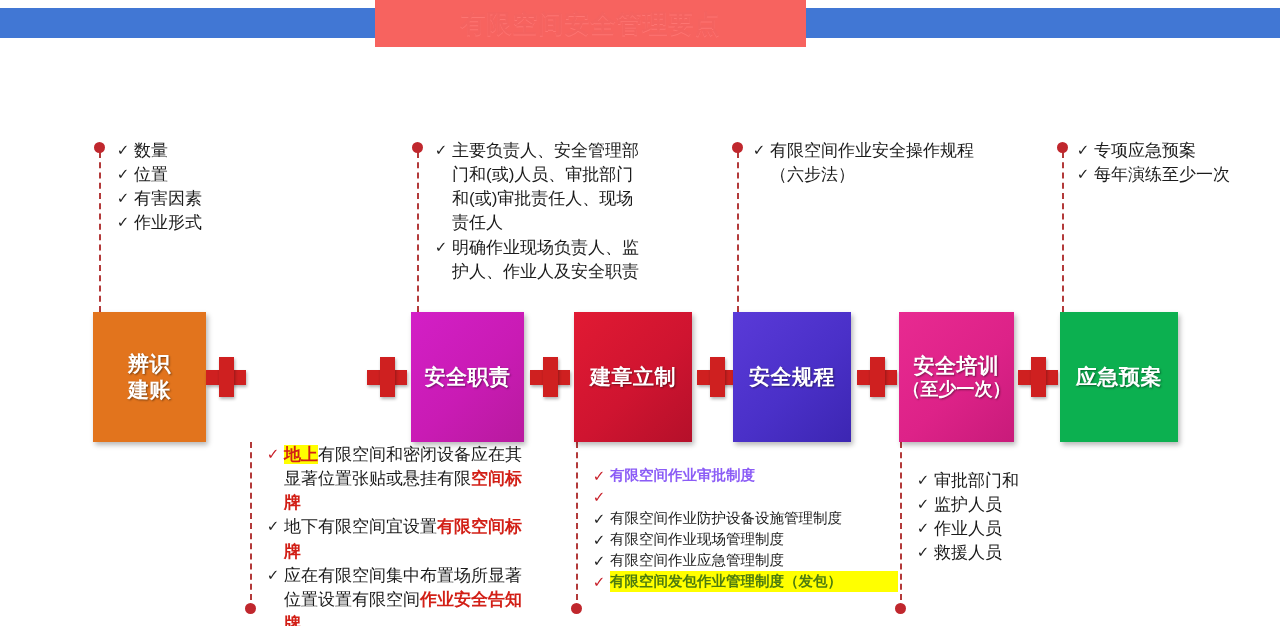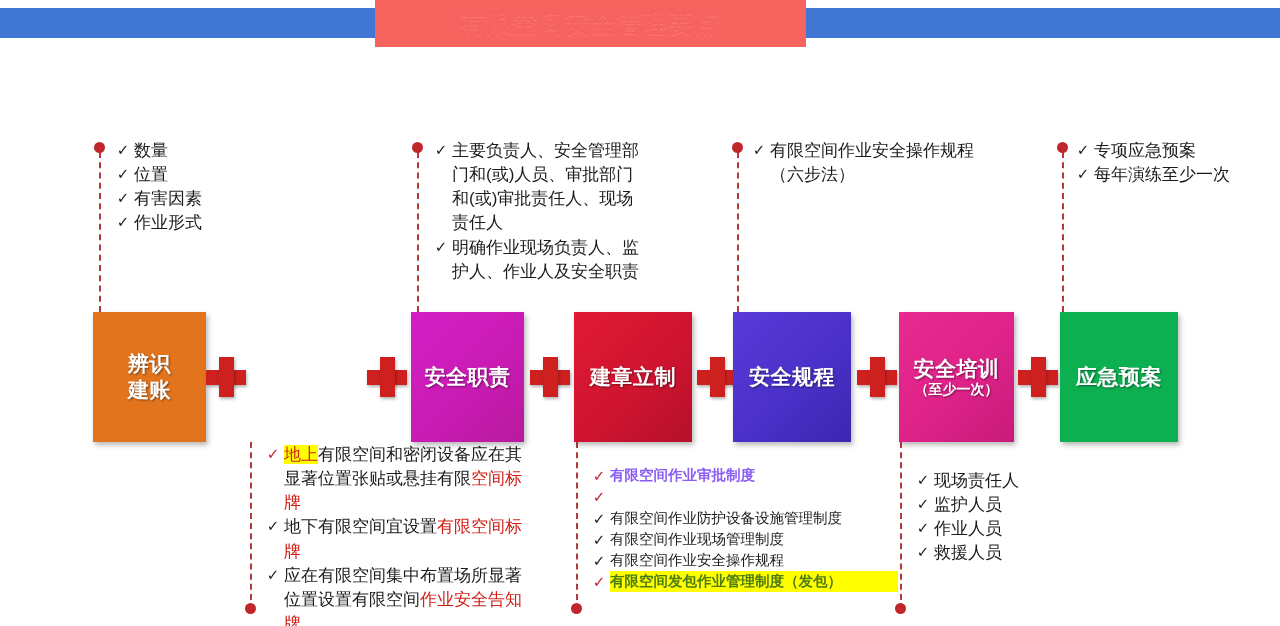--- a/index.html
+++ b/index.html
@@ -68,24 +68,25 @@
     box-shadow: 2px 3px 5px rgba(0,0,0,0.28);
   }
   .pbox .pbox-title {
     font-size: 21px;
     font-weight: bold;
     line-height: 1.22;
     letter-spacing: 0.5px;
     text-shadow: 1px 1px 2px rgba(0,0,0,0.45);
   }
   .pbox .pbox-sub {
-    font-size: 14px;
+    font-size: 18px;
     font-weight: bold;
     line-height: 1.2;
     text-shadow: 1px 1px 2px rgba(0,0,0,0.45);
+    font-family: Liberation Serif, serif;
   }
 
   
   .plus-icon {
     position: absolute;
     width: 40px; height: 40px;
   }
   .plus-icon .bar-h, .plus-icon .bar-v {
     position: absolute;
     background: #cf2020;
@@ -108,21 +109,21 @@
     line-height: 1.42;
     color: #222;
   }
   .check.red { color: #c8202a; }
   .btext {
     flex: 1 1 auto;
     color: #1b1b1b;
     line-height: 1.42;
     white-space: pre-wrap;
   }
-  .btext .em { color: #d21f16; font-weight: normal; }
+  .btext .em { color: #d21f16; font-weight: bold; }
   .btext .hl { background: #ffff00; }
   .btext.all-red { color: #8b5cf6; font-weight: bold; }
   .btext.hl-all { background: #ffff00; color: #4d7c0f; font-weight: bold; }
 
   .fs17 { font-size: 17px; }
   .fs15 { font-size: 14.5px; }
 </style>
 </head>
 <body>
 
@@ -289,32 +290,32 @@
     <div class="brow">
       <span class="check">✓</span>
       <span class="btext fs15">有限空间作业防护设备设施管理制度</span>
     </div>
     <div class="brow">
       <span class="check">✓</span>
       <span class="btext fs15">有限空间作业现场管理制度</span>
     </div>
     <div class="brow">
       <span class="check">✓</span>
-      <span class="btext fs15">有限空间作业安全操作规程</span>
+      <span class="btext fs15">有限空间作业应急管理制度</span>
     </div>
     <div class="brow">
       <span class="check red">✓</span>
       <span class="btext fs15 hl-all">有限空间发包作业管理制度（发包）</span>
     </div>
   </div>
 
   <div class="blist" style="left:912px; top:469px; width:180px;">
     <div class="brow">
       <span class="check">✓</span>
-      <span class="btext fs17">现场责任人</span>
+      <span class="btext fs17">审批部门和</span>
     </div>
     <div class="brow">
       <span class="check">✓</span>
       <span class="btext fs17">监护人员</span>
     </div>
     <div class="brow">
       <span class="check">✓</span>
       <span class="btext fs17">作业人员</span>
     </div>
     <div class="brow">

